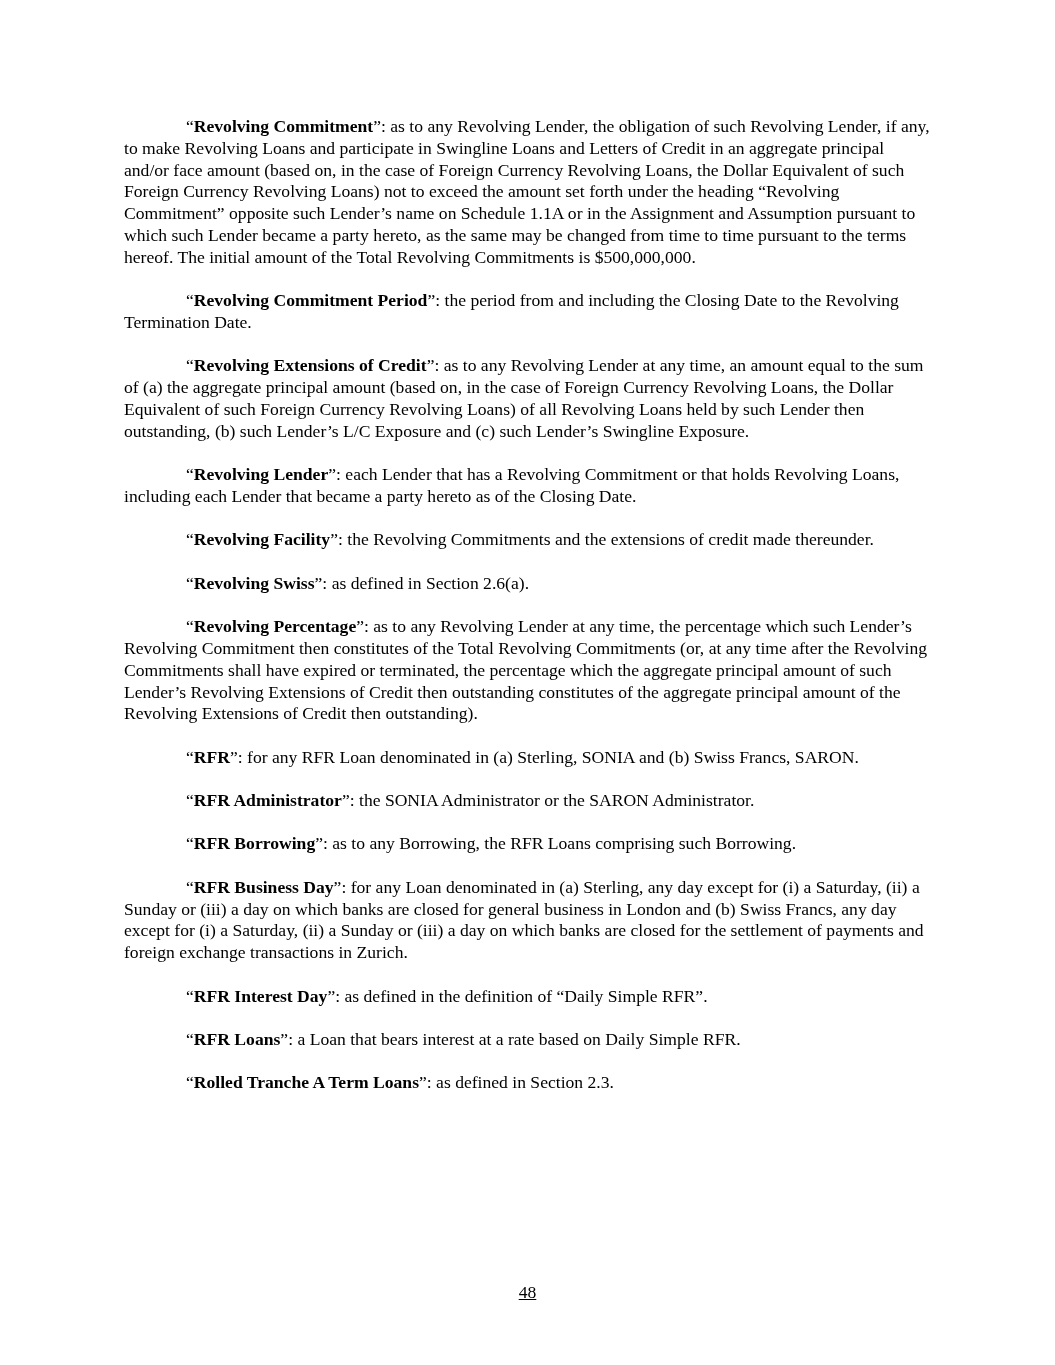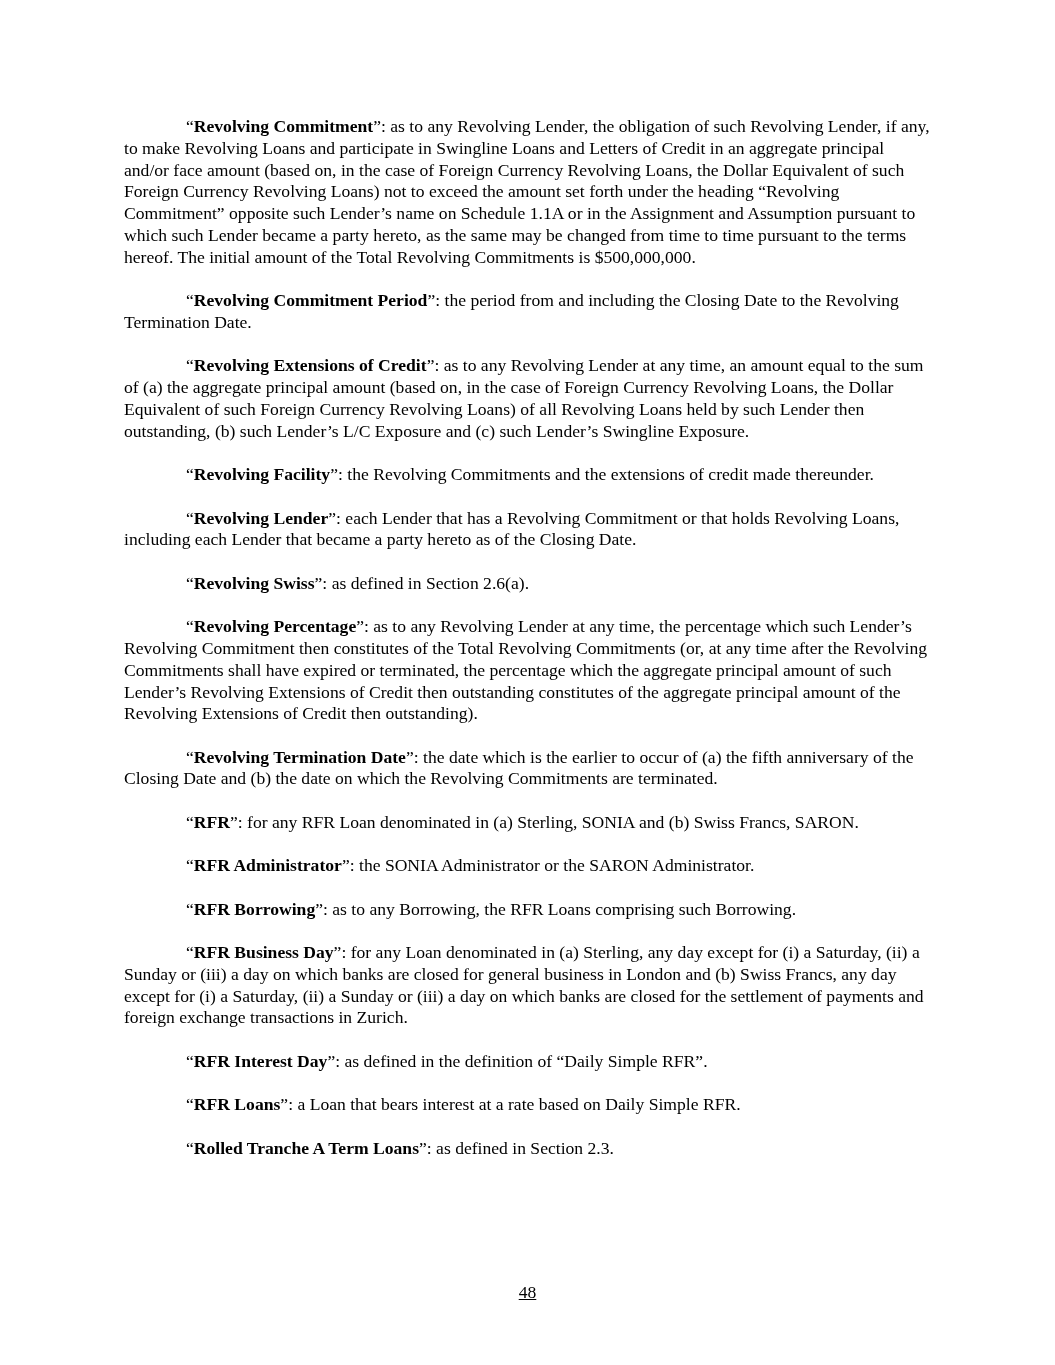--- a/index.html
+++ b/index.html
@@ -46,29 +46,28 @@
 <body>
 
 <div class="page">
 
   <p class="def"><span>“</span><span class="term">Revolving Commitment</span><span>”</span><span>: as to any Revolving Lender, the obligation of such Revolving Lender, if any, to make Revolving Loans and participate in Swingline Loans and Letters of Credit in an aggregate principal and/or face amount (based on, in the case of Foreign Currency Revolving Loans, the Dollar Equivalent of such Foreign Currency Revolving Loans) not to exceed the amount set forth under the heading “Revolving Commitment” opposite such Lender’s name on Schedule 1.1A or in the Assignment and Assumption pursuant to which such Lender became a party hereto, as the same may be changed from time to time pursuant to the terms hereof. The initial amount of the Total Revolving Commitments is $500,000,000.</span></p>
 
   <p class="def"><span>“</span><span class="term">Revolving Commitment Period</span><span>”</span><span>: the period from and including the Closing Date to the Revolving Termination Date.</span></p>
 
   <p class="def"><span>“</span><span class="term">Revolving Extensions of Credit</span><span>”</span><span>: as to any Revolving Lender at any time, an amount equal to the sum of (a) the aggregate principal amount (based on, in the case of Foreign Currency Revolving Loans, the Dollar Equivalent of such Foreign Currency Revolving Loans) of all Revolving Loans held by such Lender then outstanding, (b) such Lender’s L/C Exposure and (c) such Lender’s Swingline Exposure.</span></p>
 
+  <p class="def"><span>“</span><span class="term">Revolving Lender</span><span>”</span><span>: each Lender that has a Revolving Commitment or that holds Revolving Loans, including each Lender that became a party hereto as of the Closing Date.</span></p>
+
   <p class="def"><span>“</span><span class="term">Revolving Facility</span><span>”</span><span>: the Revolving Commitments and the extensions of credit made thereunder.</span></p>
-
-  <p class="def"><span>“</span><span class="term">Revolving Lender</span><span>”</span><span>: each Lender that has a Revolving Commitment or that holds Revolving Loans, including each Lender that became a party hereto as of the Closing Date.</span></p>
 
   <p class="def"><span>“</span><span class="term">Revolving Swiss</span><span>”</span><span>: as defined in Section 2.6(a).</span></p>
 
   <p class="def"><span>“</span><span class="term">Revolving Percentage</span><span>”</span><span>: as to any Revolving Lender at any time, the percentage which such Lender’s Revolving Commitment then constitutes of the Total Revolving Commitments (or, at any time after the Revolving Commitments shall have expired or terminated, the percentage which the aggregate principal amount of such Lender’s Revolving Extensions of Credit then outstanding constitutes of the aggregate principal amount of the Revolving Extensions of Credit then outstanding).</span></p>
 
-  <p class="def"><span>“</span><span class="term">Revolving Termination Date</span><span>”</span><span>: the date which is the earlier to occur of (a) the fifth anniversary of the Closing Date and (b) the date on which the Revolving Commitments are terminated.</span></p>
 
   <p class="def"><span>“</span><span class="term">RFR</span><span>”</span><span>: for any RFR Loan denominated in (a) Sterling, SONIA and (b) Swiss Francs, SARON.</span></p>
 
   <p class="def"><span>“</span><span class="term">RFR Administrator</span><span>”</span><span>: the SONIA Administrator or the SARON Administrator.</span></p>
 
   <p class="def"><span>“</span><span class="term">RFR Borrowing</span><span>”</span><span>: as to any Borrowing, the RFR Loans comprising such Borrowing.</span></p>
 
   <p class="def"><span>“</span><span class="term">RFR Business Day</span><span>”</span><span>: for any Loan denominated in (a) Sterling, any day except for (i) a Saturday, (ii) a Sunday or (iii) a day on which banks are closed for general business in London and (b) Swiss Francs, any day except for (i) a Saturday, (ii) a Sunday or (iii) a day on which banks are closed for the settlement of payments and foreign exchange transactions in Zurich.</span></p>
 
   <p class="def"><span>“</span><span class="term">RFR Interest Day</span><span>”</span><span>: as defined in the definition of “Daily Simple RFR”.</span></p>

